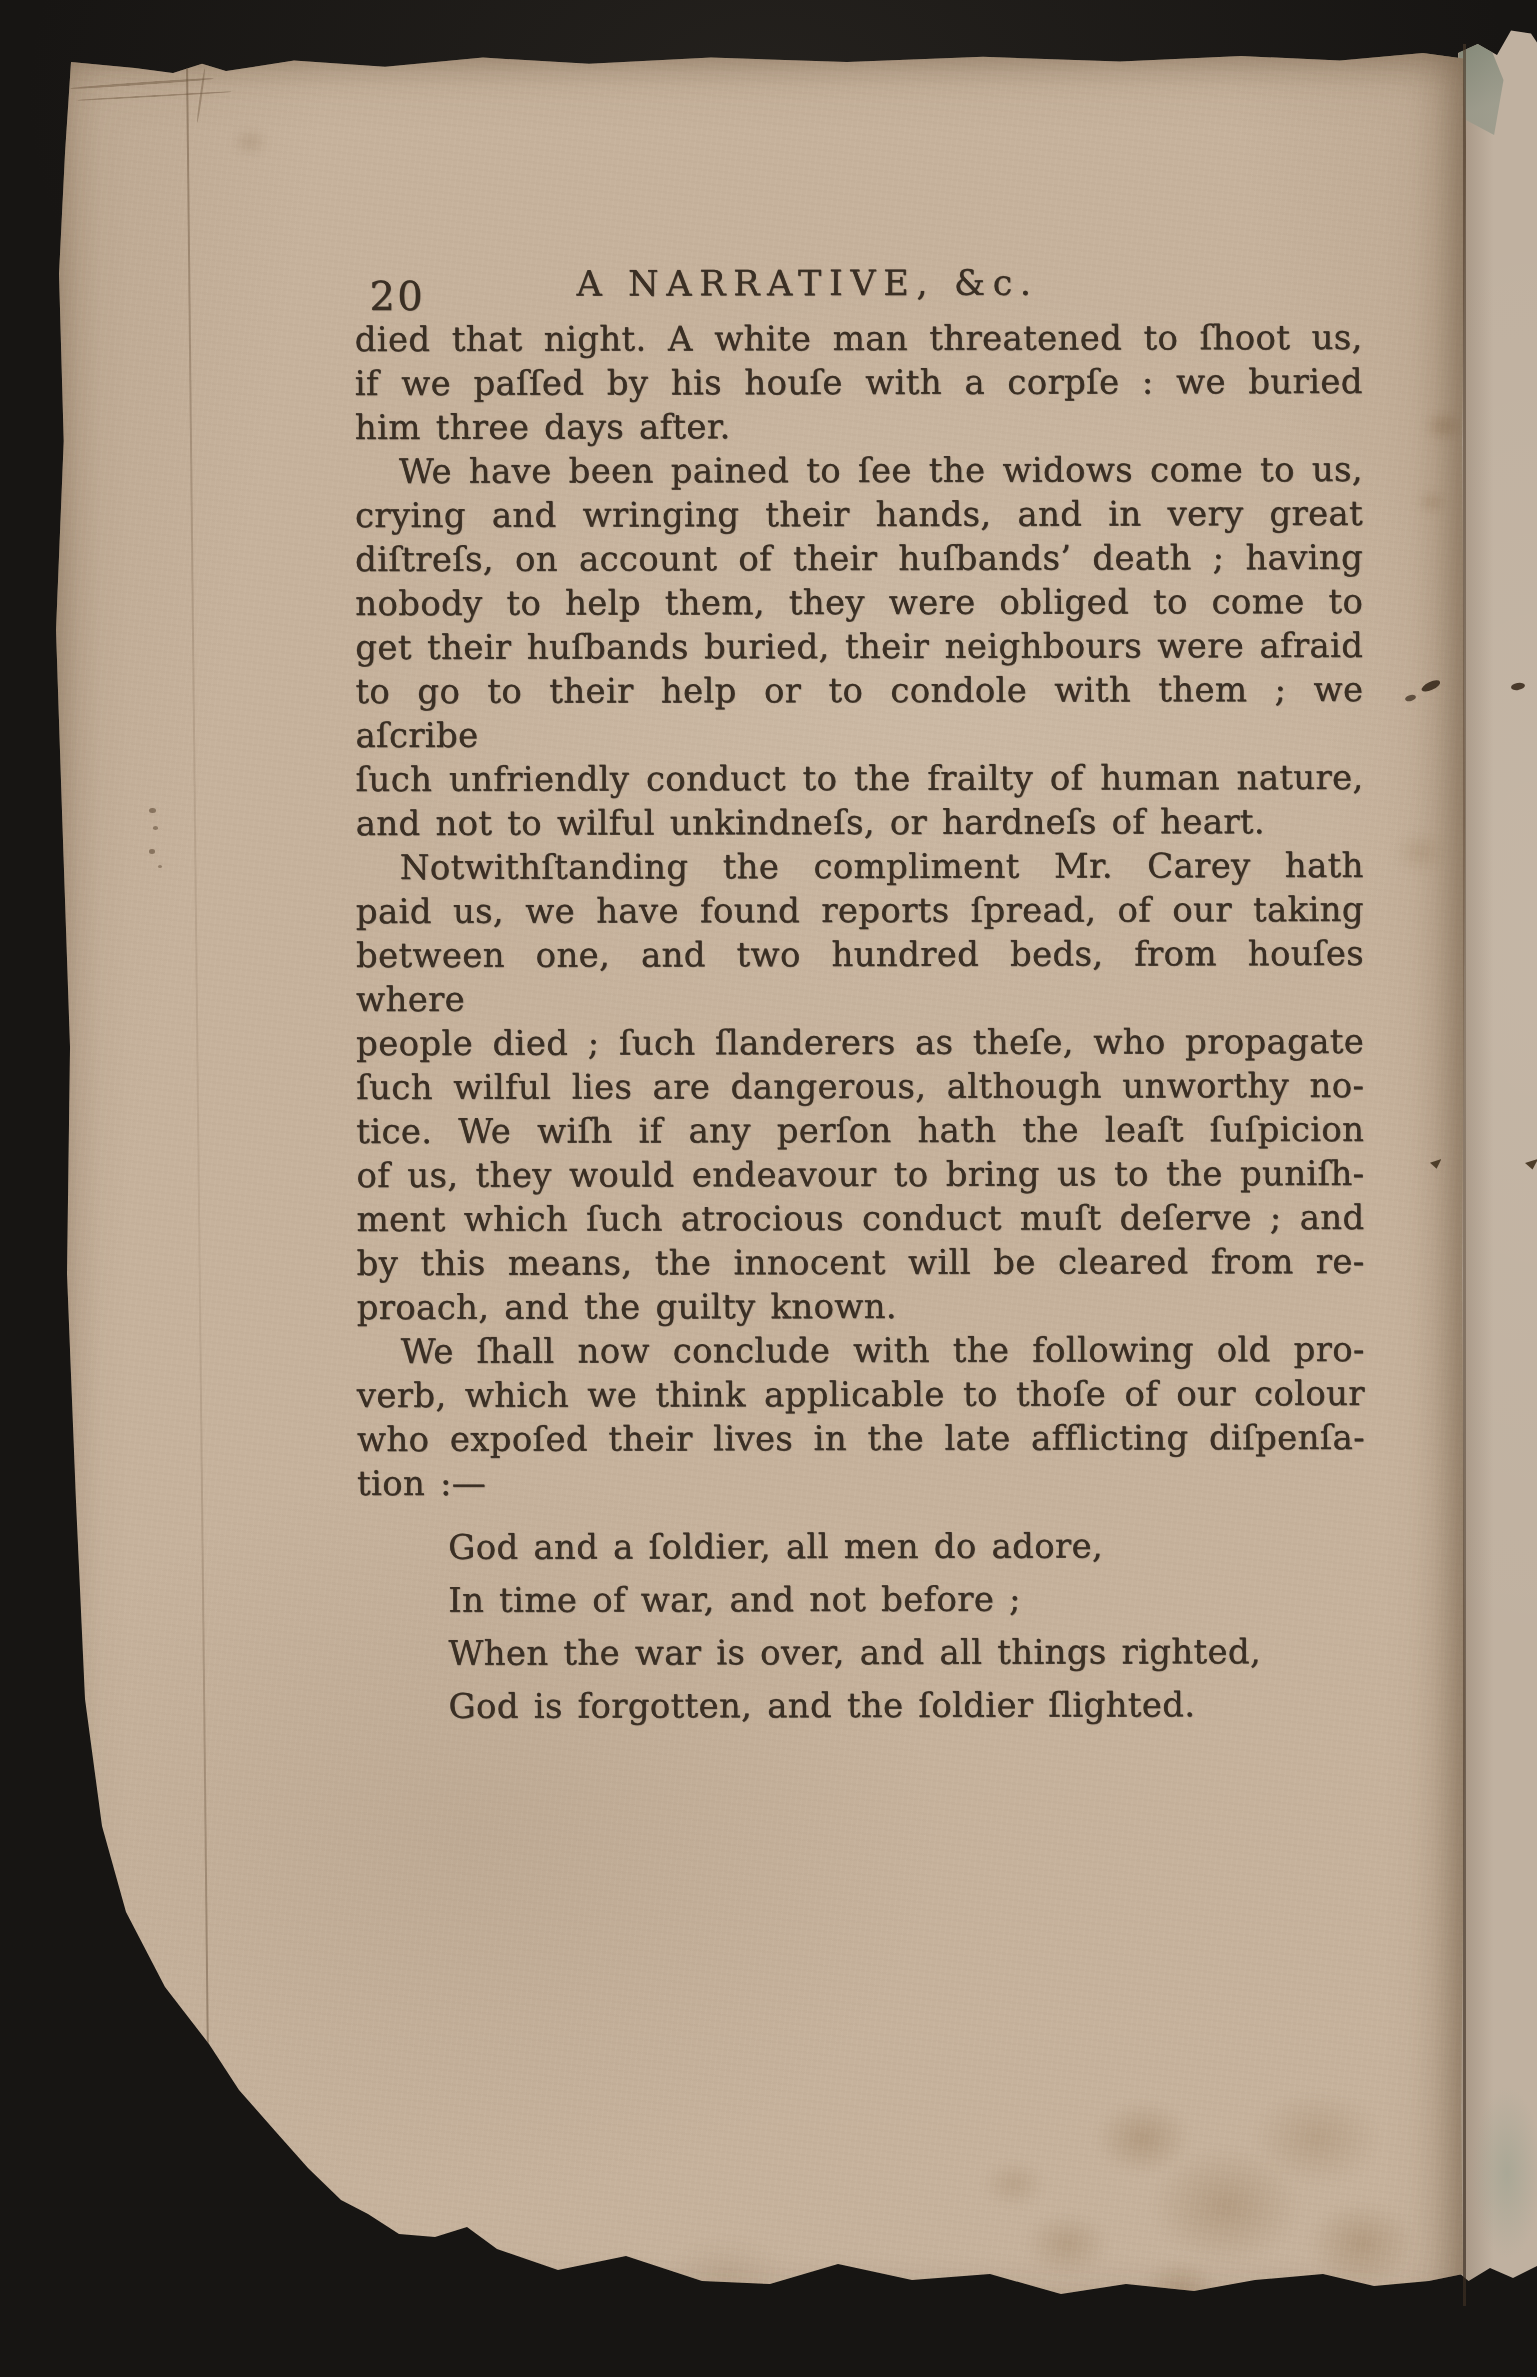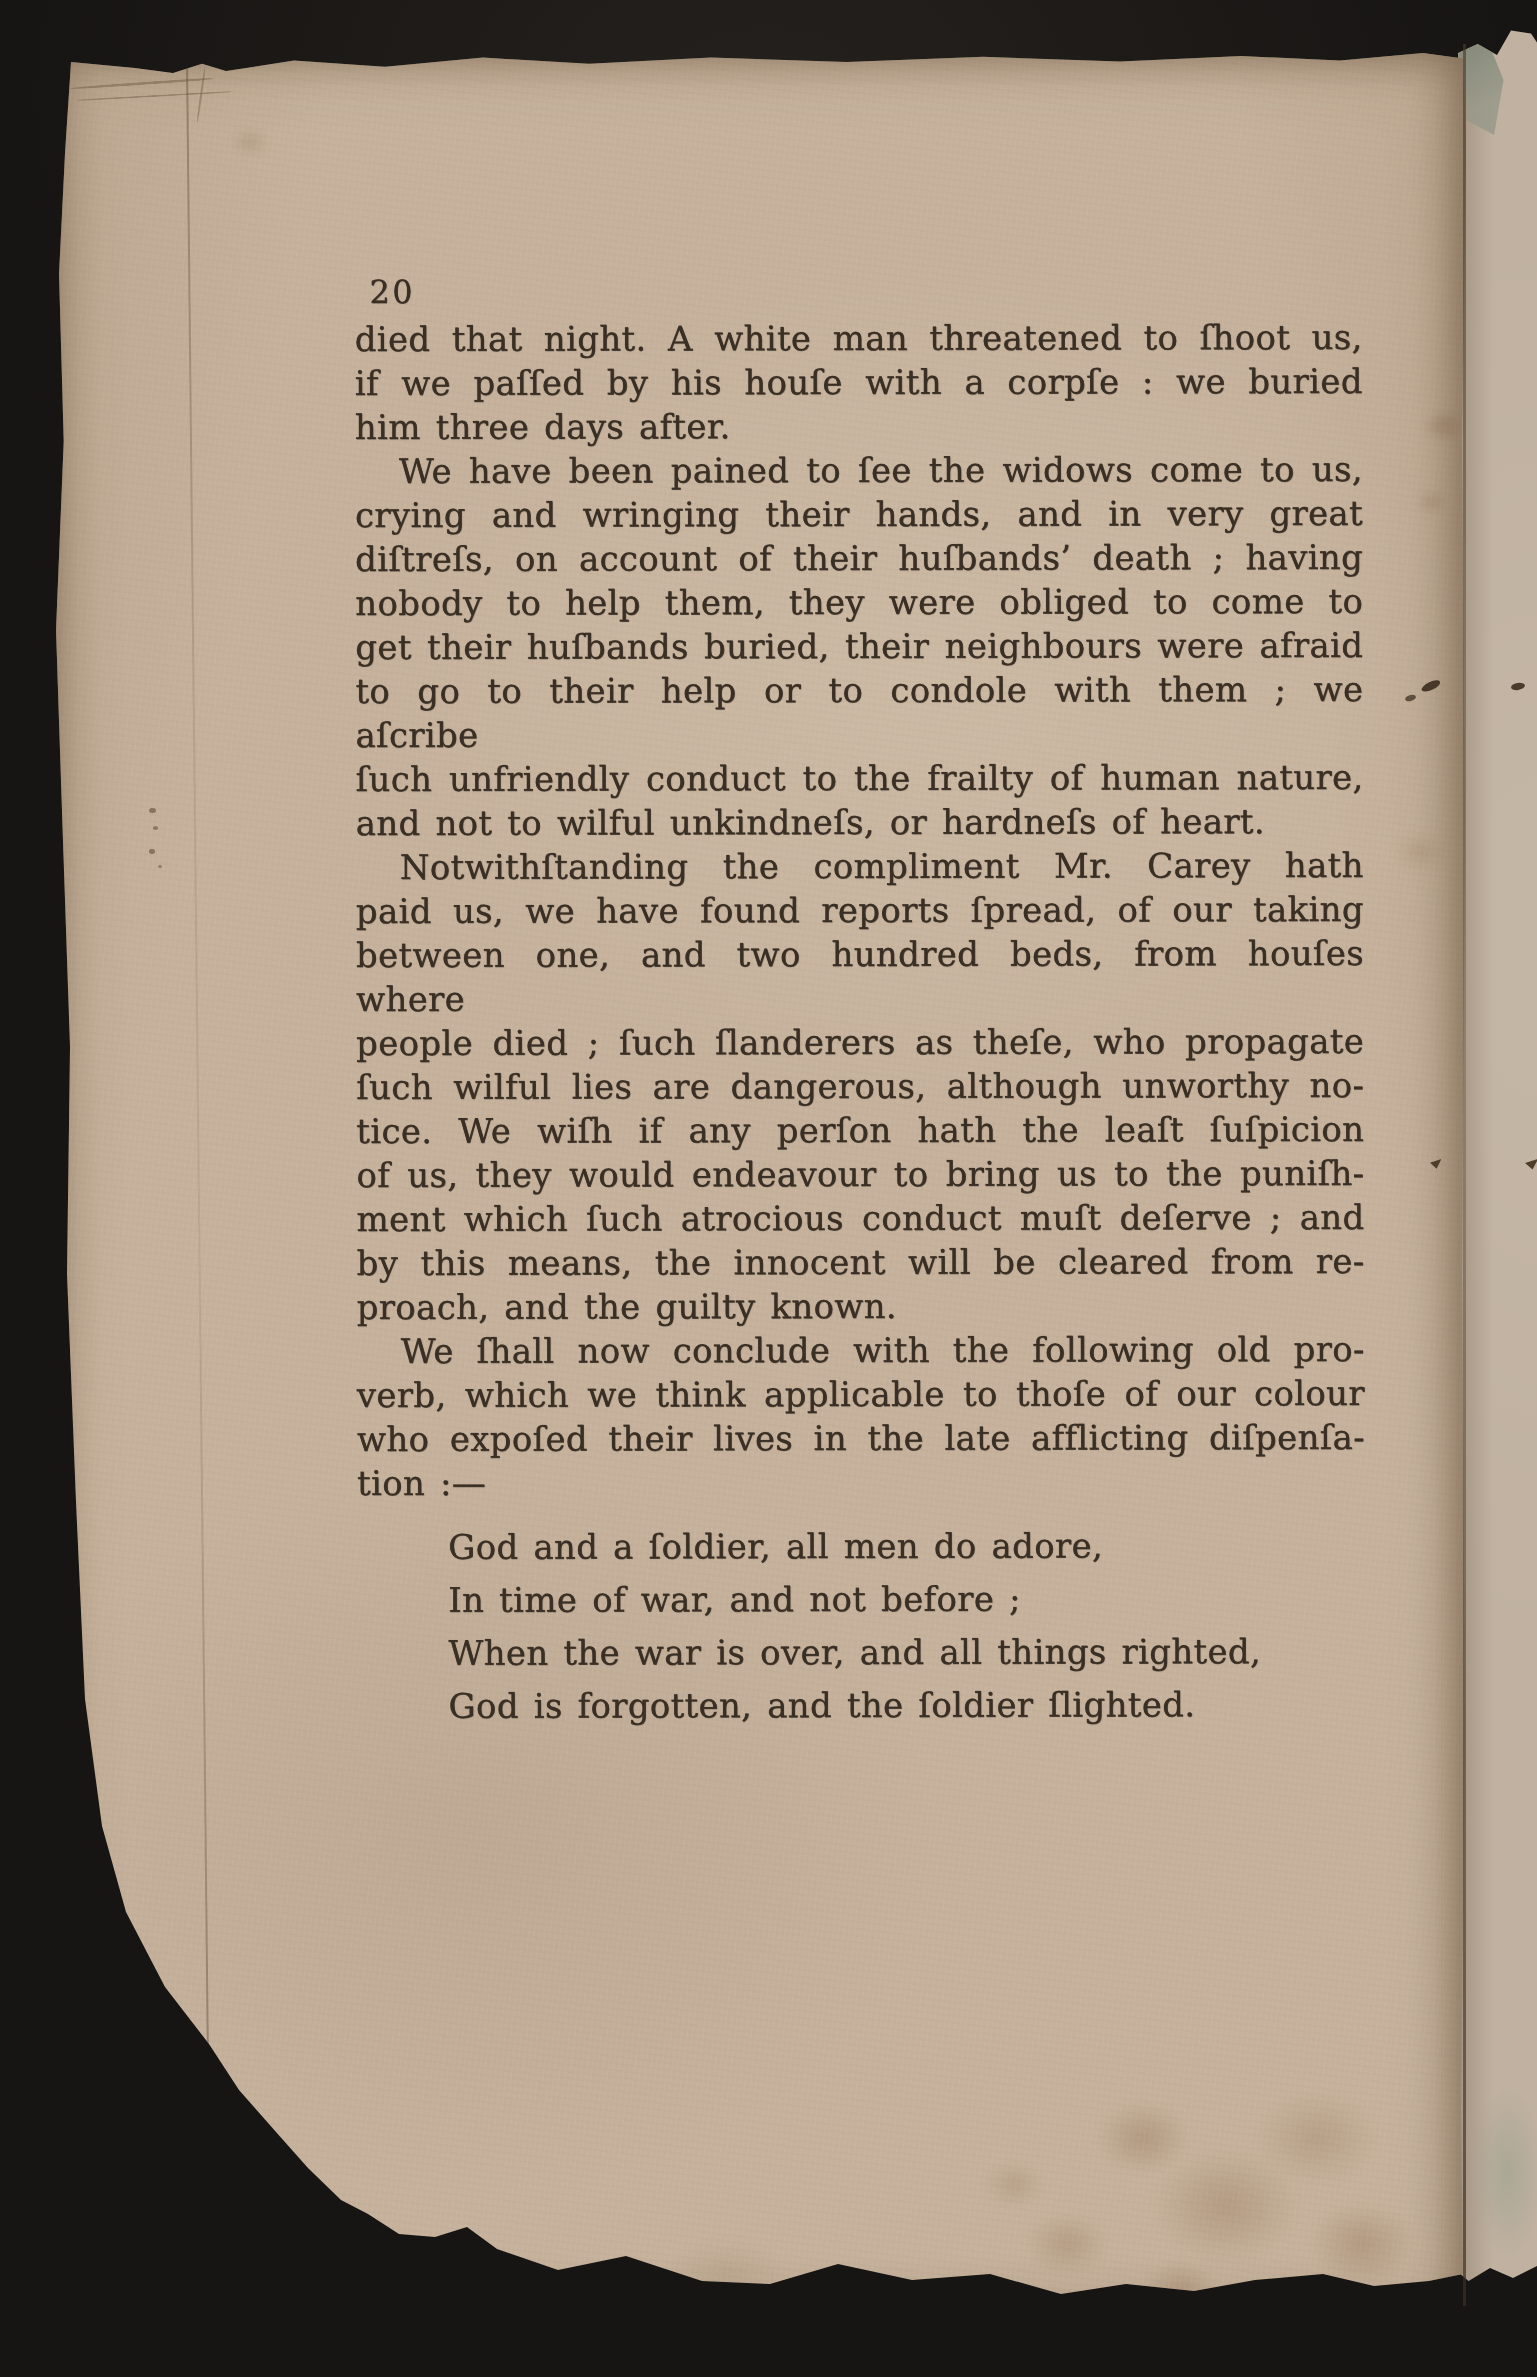--- a/index.html
+++ b/index.html
@@ -91,21 +91,21 @@
   .speck{position:absolute;border-radius:50%;}
   .tri{position:absolute;clip-path:polygon(0 38%,100% 0,58% 100%);}
   
   .textblock{
     position:absolute;left:312px;top:216px;width:1008px;
     color:#3a2f24;
     text-shadow:0.4px 0.5px 0.7px rgba(48,38,29,.75), -0.2px -0.2px 0.4px rgba(48,38,29,.30);
     transform:rotate(-0.12deg);
   }
   .header{position:relative;height:48px;}
-  .pagenum{position:absolute;left:15px;top:9px;font-size:32px;letter-spacing:2.3px;}
+  .pagenum{position:absolute;left:15px;top:9px;font-size:40px;letter-spacing:2.3px;}
   .running-title{position:absolute;left:453px;top:0;transform:translateX(-50%);
     font-size:35px;letter-spacing:7.6px;white-space:nowrap;}
   #paragraphs{margin-top:4.5px;}
   .jline{font-size:34px;line-height:44px;letter-spacing:0.3px;word-spacing:3.8px;
     text-align:justify;text-align-last:justify;white-space:normal;}
   .jlast{text-align-last:left;}
   .indent{text-indent:44px;}
   #verse{margin-top:16.7px;padding-left:91px;}
   .vline{font-size:34px;line-height:53px;letter-spacing:0.3px;word-spacing:3.8px;}
 </style>
@@ -134,20 +134,21 @@
     <div class="speck" style="left:1361px;top:648px;width:11.4px;height:6px;background:rgba(71,56,41,.8);transform:rotate(-15deg);"></div>
     <div class="tri" style="left:1386px;top:1112px;width:11.4px;height:9.8px;background:#4e3e2a;"></div>
     <div class="speck" style="left:105px;top:761px;width:6.8px;height:5.3px;background:rgba(85,65,45,.55);"></div>
     <div class="speck" style="left:109px;top:779px;width:5.3px;height:3.8px;background:rgba(85,65,45,.5);"></div>
     <div class="speck" style="left:105px;top:802px;width:6px;height:4.5px;background:rgba(85,65,45,.55);"></div>
     <div class="speck" style="left:114px;top:818px;width:3.8px;height:3px;background:rgba(85,65,45,.45);"></div>
 
     <div class="textblock">
       <div class="header">
         <span class="pagenum">20</span>
+        <span class="running-title">A NARRATIVE, &amp;c.</span>
       </div>
       <div id="paragraphs">
           <div>
             <div class="jline">died that night.  A white man threatened to ſhoot us,</div>
             <div class="jline">if we paſſed by his houſe with a corpſe : we buried</div>
             <div class="jline jlast">him three days after.</div>
           </div>
           <div>
             <div class="jline indent">We have been pained to ſee the widows come to us,</div>
             <div class="jline">crying and wringing their hands, and in very great</div>

